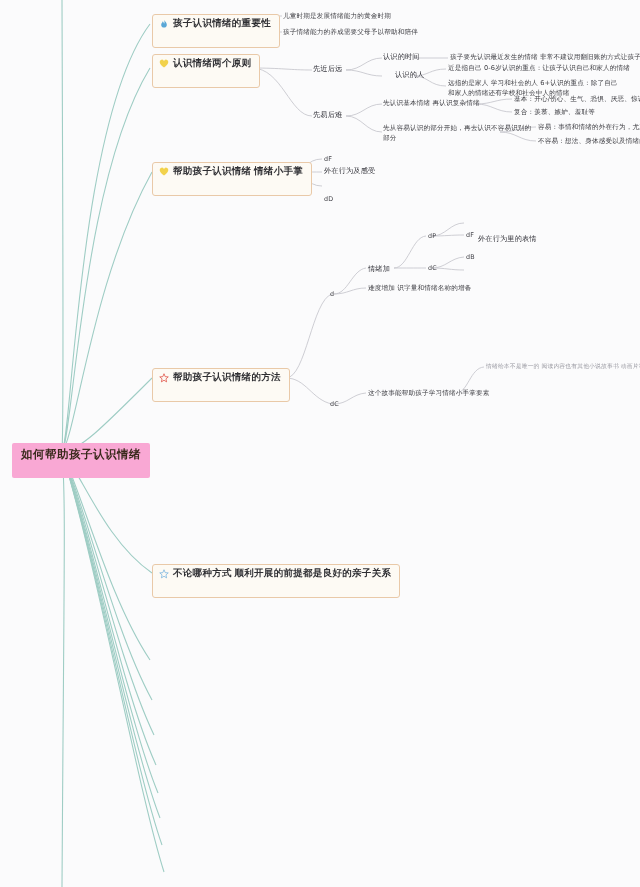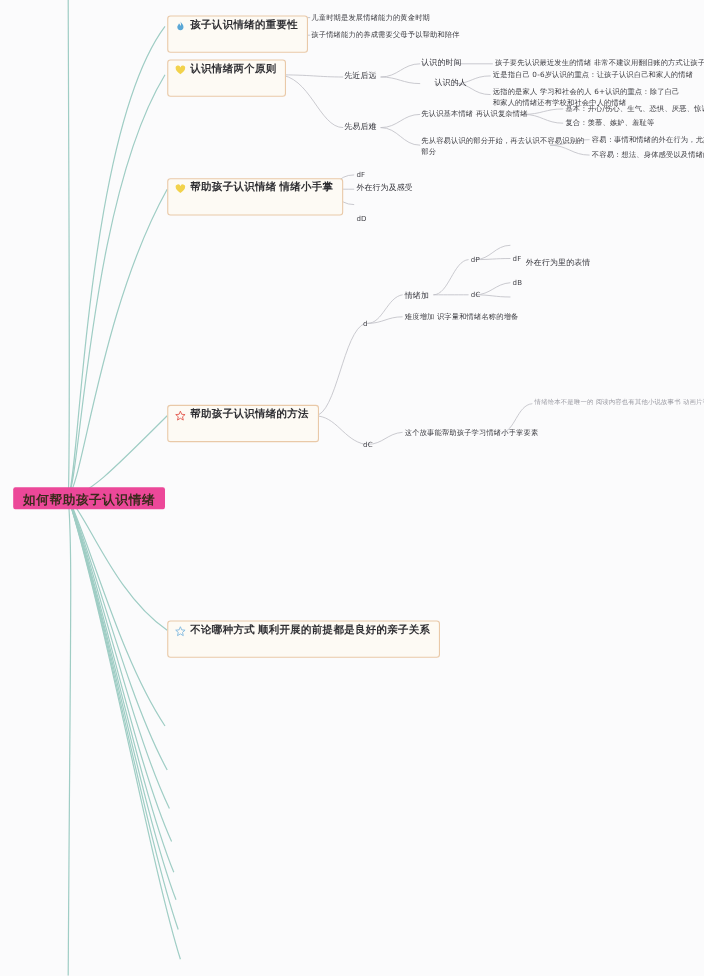--- a/index.html
+++ b/index.html
@@ -12,25 +12,25 @@
     position:relative;
   }
   #canvas{position:absolute;inset:0;width:640px;height:887px;}
   svg.wires{position:absolute;left:0;top:0;width:640px;height:887px;pointer-events:none;}
 
   .node{position:absolute;white-space:nowrap;line-height:1.25;}
 
   
   .root{
     left:12px;top:443px;
-    background:#ec4899;
+    background:#f9a8d4;
     color:#3a2a1c;
     font-size:11.5px;
     font-weight:bold;
-    padding:4px 9px 2px 9px;
+    padding:4px 9px 17px 9px;
     border-radius:2px;
     letter-spacing:.5px;
   }
 
   
   .branch{
     display:flex;align-items:center;gap:4px;
     background:#fdfaf4;
     border:1px solid #e9c9a8;
     border-radius:3px;

